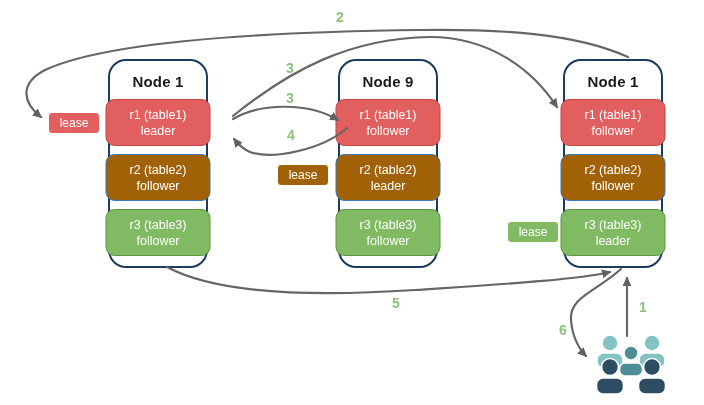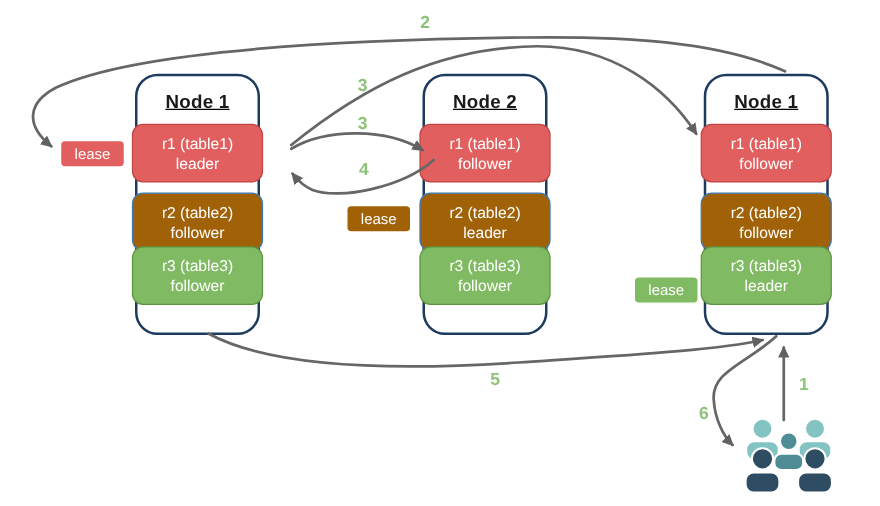--- a/index.html
+++ b/index.html
@@ -3,34 +3,34 @@
 <meta charset="utf-8">
 <style>
   html,body{margin:0;padding:0;background:#ffffff;}
   #canvas{
     position:relative;width:704px;height:405px;background:#ffffff;overflow:hidden;
     font-family:"Liberation Sans","DejaVu Sans",sans-serif;
   }
   
   .node{
     position:absolute;top:59px;width:100px;height:209px;box-sizing:border-box;
-    background:#ffffff;border:2px solid #1d3a5f;border-radius:18px;z-index:2;text-decoration:underline;
+    background:#ffffff;border:2px solid #1d3a5f;border-radius:18px;z-index:2;
   }
   #node-1{left:108px;} #node-2{left:338px;} #node-3{left:563px;}
   .node-title{
     text-align:center;margin-top:12px;font-size:15px;font-weight:bold;color:#1a1a1a;
     letter-spacing:.2px;
   }
   .replica{
     position:absolute;left:50%;transform:translateX(-50%);width:105px;height:47px;
     box-sizing:border-box;border-radius:9px;border:1.5px solid;color:#ffffff;
     display:flex;flex-direction:column;align-items:center;justify-content:center;
     font-size:12.5px;line-height:1.28;text-align:center;
   }
-  .pos-r1{top:38px;} .pos-r2{top:93px;} .pos-r3{top:136px;}
+  .pos-r1{top:38px;} .pos-r2{top:93px;} .pos-r3{top:148px;}
   .red  {background:#e25f5f;border-color:#c24545;}
   .blue {background:#a16207;border-color:#3b78b5;}
   .green{background:#80ba62;border-color:#5d9440;}
   
   .lease{
     position:absolute;width:52px;height:22px;box-sizing:border-box;border-radius:4px;
     border:1.5px solid;color:#ffffff;font-size:12px;z-index:3;
     display:flex;align-items:center;justify-content:center;
   }
   #lease-red  {left:48px; top:112px;}
@@ -84,21 +84,21 @@
       <span>r2 (table2)</span>
       <span>follower</span>
     </div>
     <div class="replica green pos-r3">
       <span>r3 (table3)</span>
       <span>follower</span>
     </div>
   </div>
 
   <div class="node" id="node-2">
-    <div class="node-title">Node 2</div>
+    <div class="node-title">Node 9</div>
     <div class="replica red pos-r1">
       <span>r1 (table1)</span>
       <span>follower</span>
     </div>
     <div class="replica blue pos-r2">
       <span>r2 (table2)</span>
       <span>leader</span>
     </div>
     <div class="replica green pos-r3">
       <span>r3 (table3)</span>

